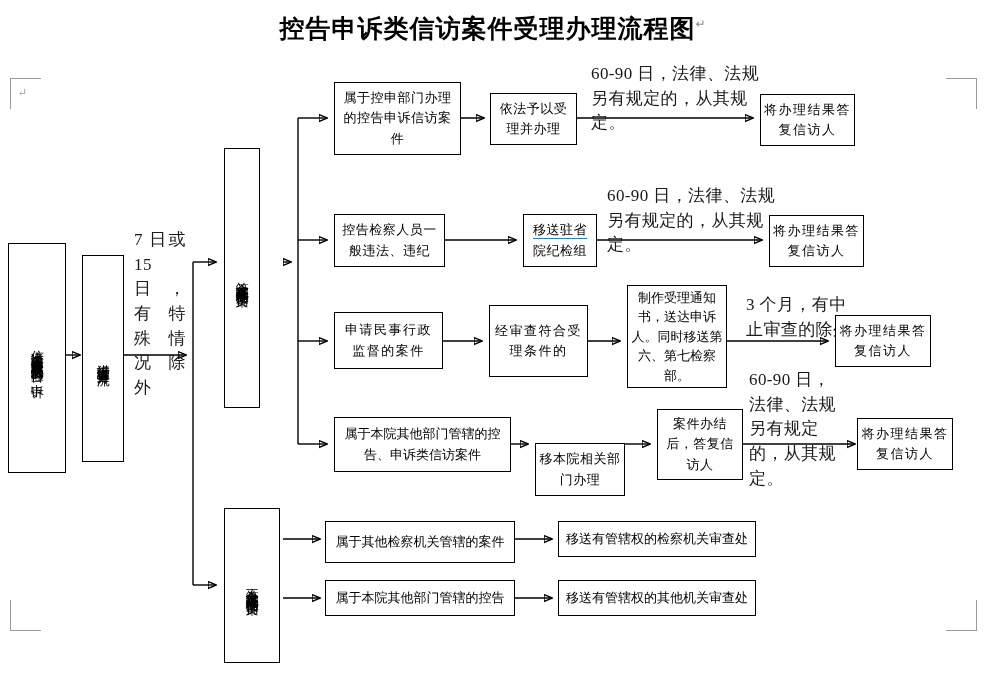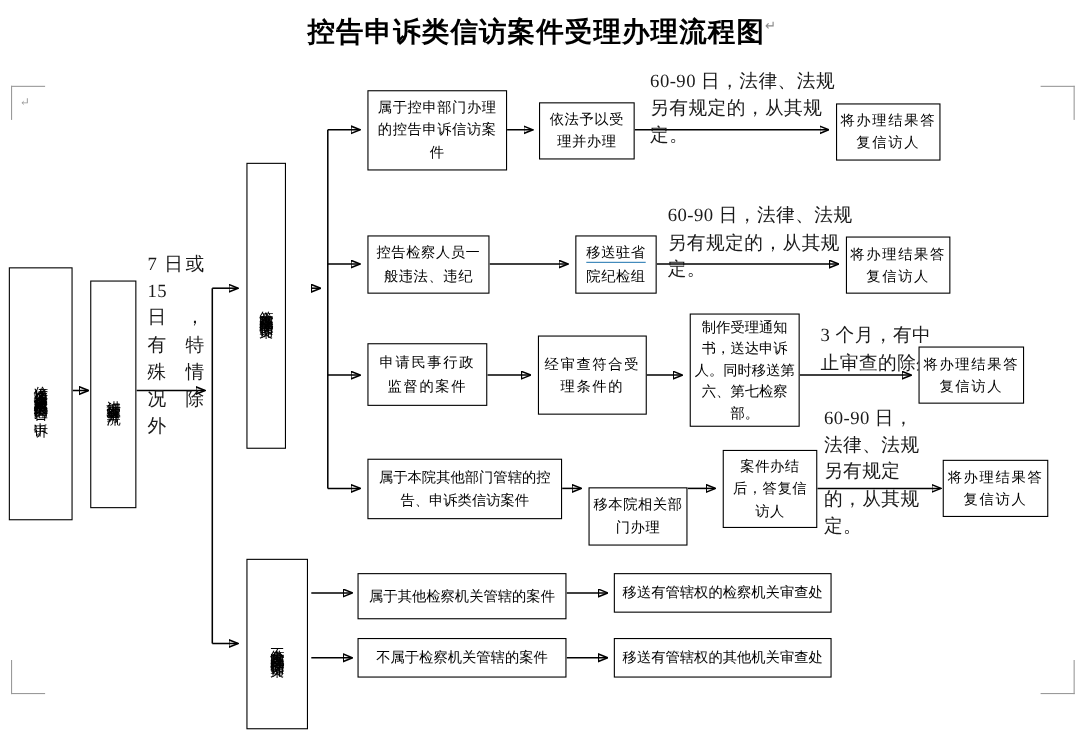--- a/index.html
+++ b/index.html
@@ -243,20 +243,20 @@
 
   <div class="box tight" style="left:325px;top:521px;width:190px;height:42px;">
     <div class="inner">属于其他检察机关管辖的案件</div>
   </div>
 
   <div class="box tight" style="left:558px;top:521px;width:198px;height:36px;">
     <div class="inner">移送有管辖权的检察机关审查处</div>
   </div>
 
   <div class="box tight" style="left:325px;top:580px;width:190px;height:36px;">
-    <div class="inner">不属于检察机关管辖的案件</div>
+    <div class="inner">属于本院其他部门管辖的控告</div>
   </div>
 
   <div class="box tight" style="left:558px;top:580px;width:198px;height:36px;">
     <div class="inner">移送有管辖权的其他机关审查处</div>
   </div>
 
 </div>
 
 </body></html>

